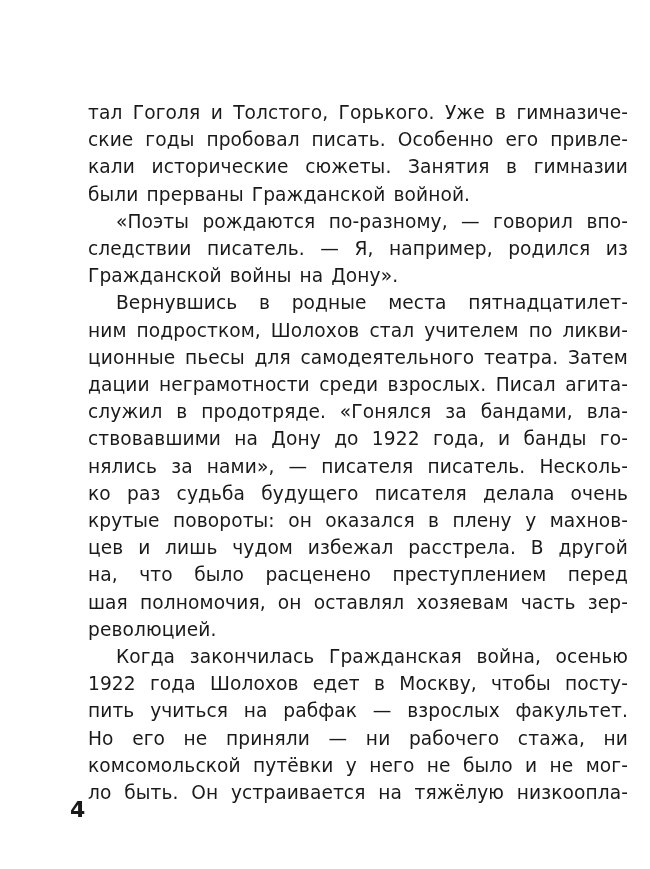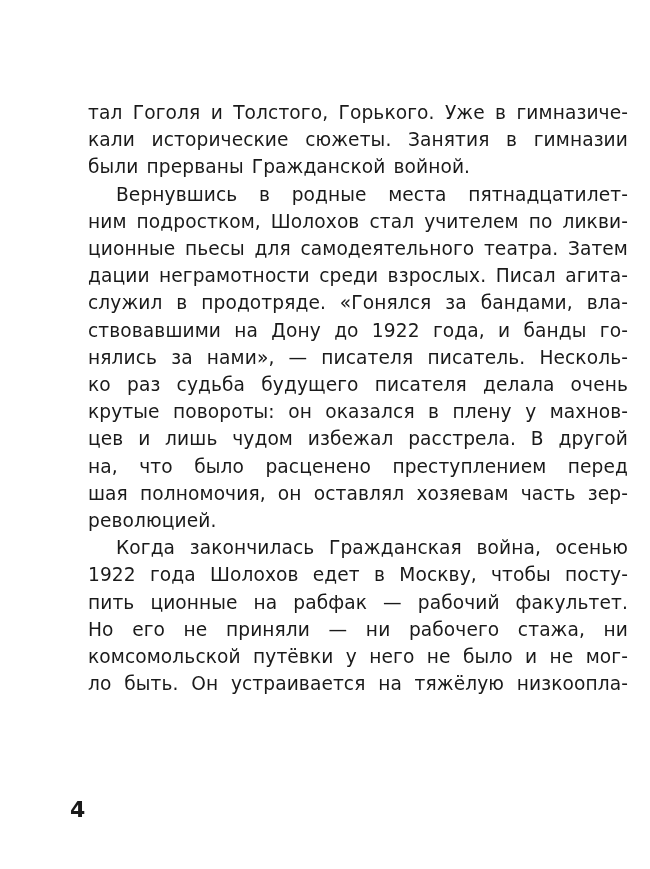--- a/index.html
+++ b/index.html
@@ -53,44 +53,50 @@
       font-family: "DejaVu Sans", "Liberation Sans", sans-serif;
     }
   </style>
 </head>
 <body>
 
 <div class="page">
 
   <div class="paragraph">
     <span class="line">тал Гоголя и Толстого, Горького. Уже в гимназиче-</span>
+    <span class="line">ские годы пробовал писать. Особенно его привле-</span>
     <span class="line">кали исторические сюжеты. Занятия в гимназии</span>
     <span class="line last">были прерваны Гражданской войной.</span>
   </div>
 
+  <div class="paragraph">
+    <span class="line indent">«Поэты рождаются по-разному, — говорил впо-</span>
+    <span class="line">следствии писатель. — Я, например, родился из</span>
+    <span class="line last">Гражданской войны на Дону».</span>
+  </div>
 
   <div class="paragraph">
     <span class="line indent">Вернувшись в родные места пятнадцатилет-</span>
     <span class="line">ним подростком, Шолохов стал учителем по ликви-</span>
     <span class="line">ционные пьесы для самодеятельного театра. Затем</span>
     <span class="line">дации неграмотности среди взрослых. Писал агита-</span>
     <span class="line">служил в продотряде. «Гонялся за бандами, вла-</span>
     <span class="line">ствовавшими на Дону до 1922 года, и банды го-</span>
     <span class="line">нялись за нами», — писателя писатель. Несколь-</span>
     <span class="line">ко раз судьба будущего писателя делала очень</span>
     <span class="line">крутые повороты: он оказался в плену у махнов-</span>
     <span class="line">цев и лишь чудом избежал расстрела. В другой</span>
     <span class="line">на, что было расценено преступлением перед</span>
     <span class="line">шая полномочия, он оставлял хозяевам часть зер-</span>
     <span class="line last">революцией.</span>
   </div>
 
   <div class="paragraph">
     <span class="line indent">Когда закончилась Гражданская война, осенью</span>
     <span class="line">1922 года Шолохов едет в Москву, чтобы посту-</span>
-    <span class="line">пить ционные на рабфак — рабочий факультет.</span>
+    <span class="line">пить учиться на рабфак — взрослых факультет.</span>
     <span class="line">Но его не приняли — ни рабочего стажа, ни</span>
     <span class="line">комсомольской путёвки у него не было и не мог-</span>
     <span class="line">ло быть. Он устраивается на тяжёлую низкоопла-</span>
   </div>
 </div>
 
 <div class="page-number">4</div>
 
 </body></html>

